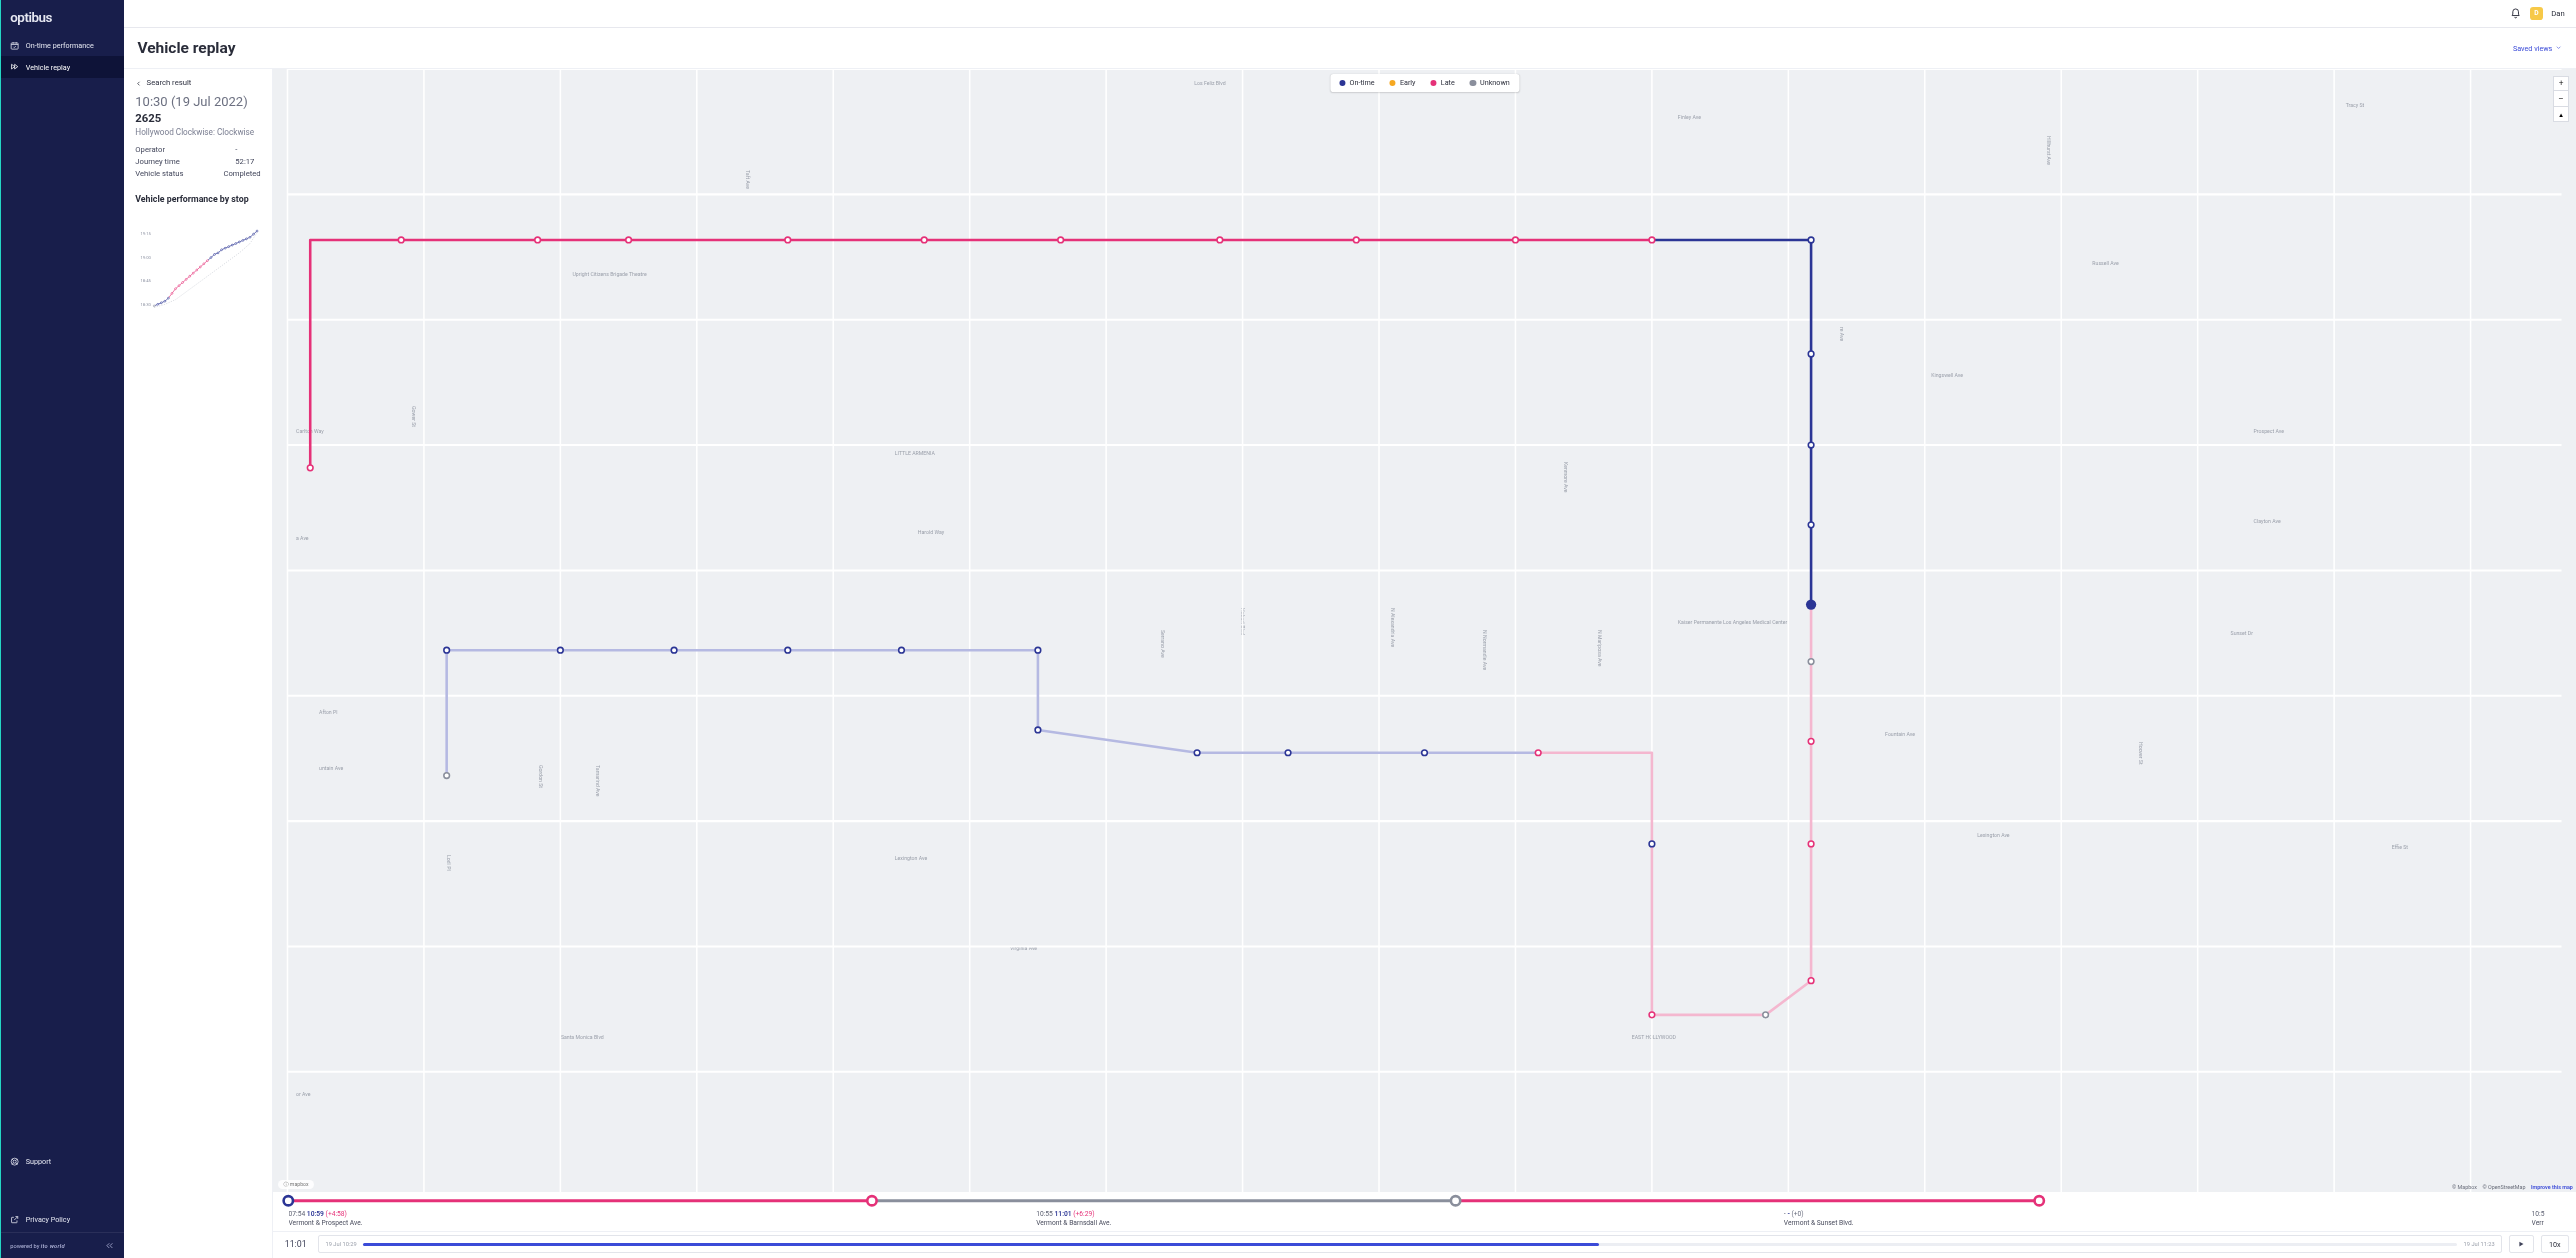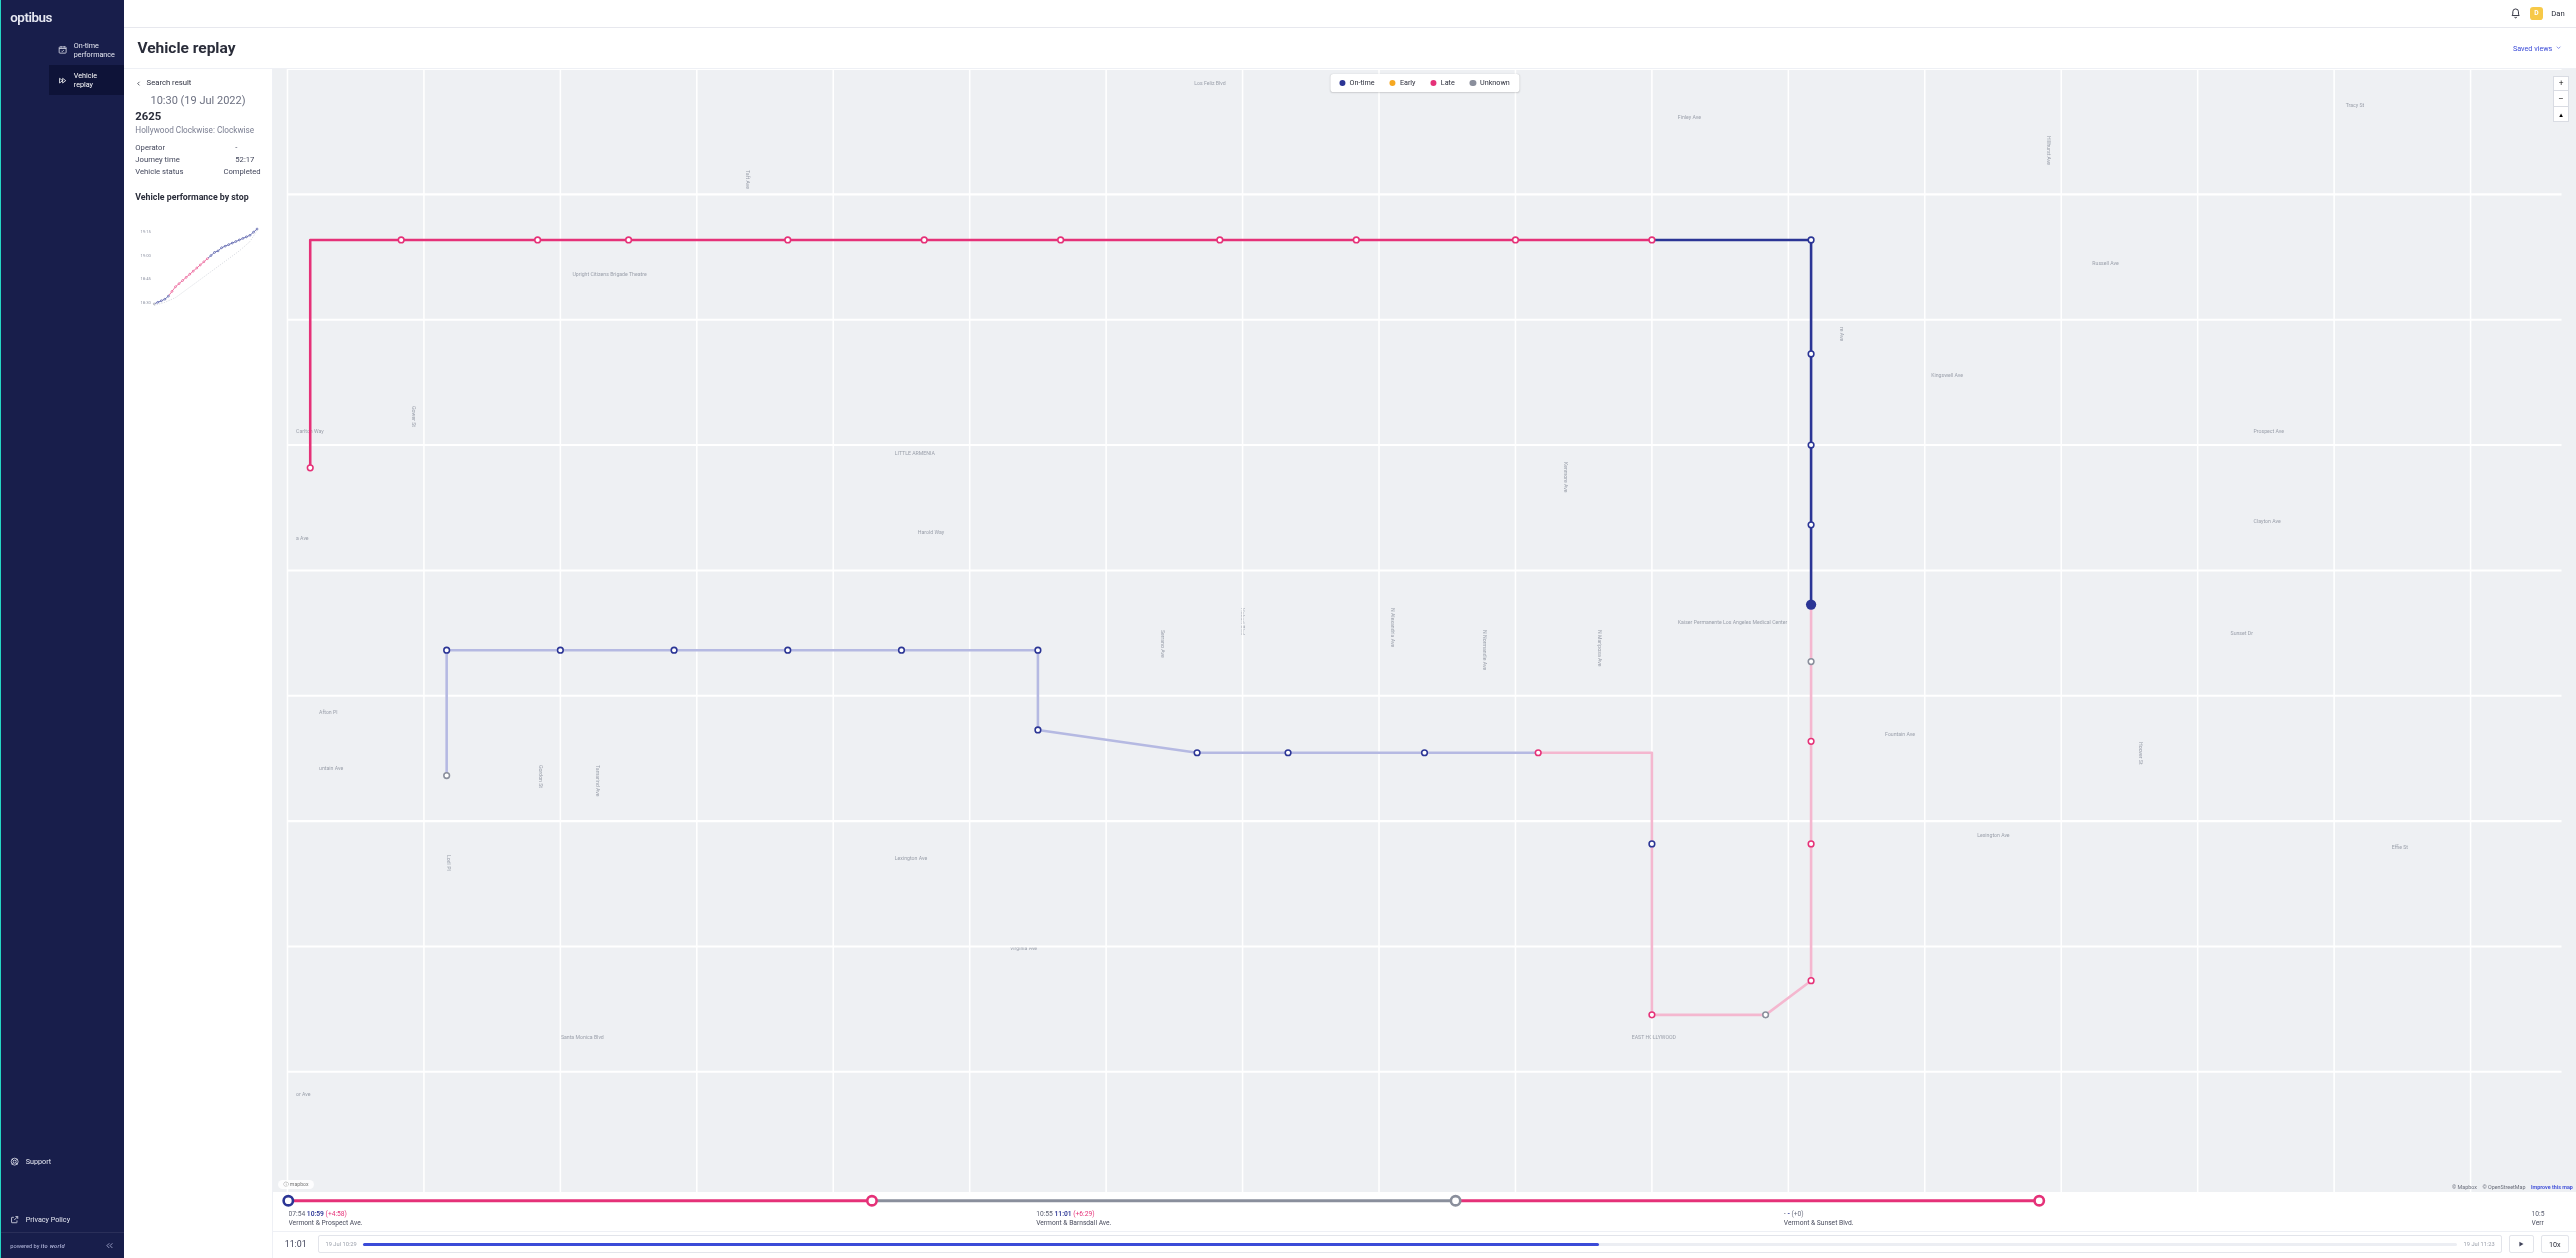--- a/index.html
+++ b/index.html
@@ -2,21 +2,21 @@
 <html style="font-size:8.2px"><head>
 <meta charset="utf-8">
 <style>
   * { box-sizing: border-box; margin: 0; padding: 0; }
   html, body { height: 100%; font-family: -apple-system, BlinkMacSystemFont, "Segoe UI", Roboto, sans-serif; color: #2a2d3a; }
   body { display: flex; overflow: hidden; }
 
   
   .sidebar { width: 124px; background: #181e4b; color: #e6e8f2; display: flex; flex-direction: column; border-left: 1.5px solid #24d6c4; }
   .logo { padding: 10.3px 9.3px 9.3px; font-size: 13.4px; font-weight: 600; letter-spacing: -0.5px; }
-  .nav { flex: 0 0 auto; padding-left: 48px; }
+  .nav { flex: 0 0 auto; }
   .nav-item { display: flex; align-items: center; padding: 6.2px 9.3px; font-size: 7.2px; cursor: pointer; gap: 6.2px; }
   .nav-item.active { background: #0e1338; color: #fff; }
   .nav-item .icon { width: 9.3px; height: 9.3px; display: flex; align-items: center; justify-content: center; }
   .spacer { flex: 1; }
   .footer-links { padding: 2.1px 0; }
   .footer-links .nav-item { font-size: 7.2px; margin-top: 36px; }
   .powered { padding: 7.2px 9.3px; font-size: 5.7px; color: #b8bce0; display: flex; align-items: center; justify-content: space-between; border-top: 0.5px solid rgba(255,255,255,0.08); }
   .powered .collapse { cursor: pointer; }
 
   
@@ -29,21 +29,21 @@
   .page-header { display: flex; align-items: center; justify-content: space-between; padding: 11.3px 13.4px 10.3px; border-bottom: 0.5px solid #eef0f5; }
   .page-title { font-size: 15.5px; font-weight: 700; }
   .saved-views { color: #3b4bd8; font-size: 7.2px; cursor: pointer; display: flex; align-items: center; gap: 3.1px; }
 
   .content { flex: 1; display: flex; min-height: 0; }
 
   
   .details { width: 149px; border-right: 0.5px solid #eef0f5; padding: 8.2px 11.3px 0; overflow-y: auto; }
   .back { display: flex; align-items: center; gap: 4.1px; color: #2e3141; font-size: 7.7px; cursor: pointer; padding: 1px 0 7.2px; }
   .back .chev { transform: rotate(180deg); }
-  .datetime { color: #6c7081; font-size: 11px; margin-bottom: 3.1px; text-align: center; }
+  .datetime { color: #6c7081; font-size: 13px; margin-bottom: 3.1px; }
   .vehicle-id { font-size: 11.3px; font-weight: 700; margin-bottom: 2.1px; }
   .route { color: #7a7e91; font-size: 8.2px; margin-bottom: 7.2px; }
   .kv { display: flex; font-size: 7.7px; color: #42465b; margin: 3.1px 0; }
   .kv .k { width: 100px; }
   .section-title { font-weight: 700; font-size: 8.8px; margin: 16.5px 0 6.2px; }
   .mini-chart { width: 100%; height: 118px; }
 
   
   .map-wrap { flex: 1; display: flex; flex-direction: column; min-width: 0; position: relative; }
   .map { flex: 1; position: relative; background: #eef0f3; overflow: hidden; }

